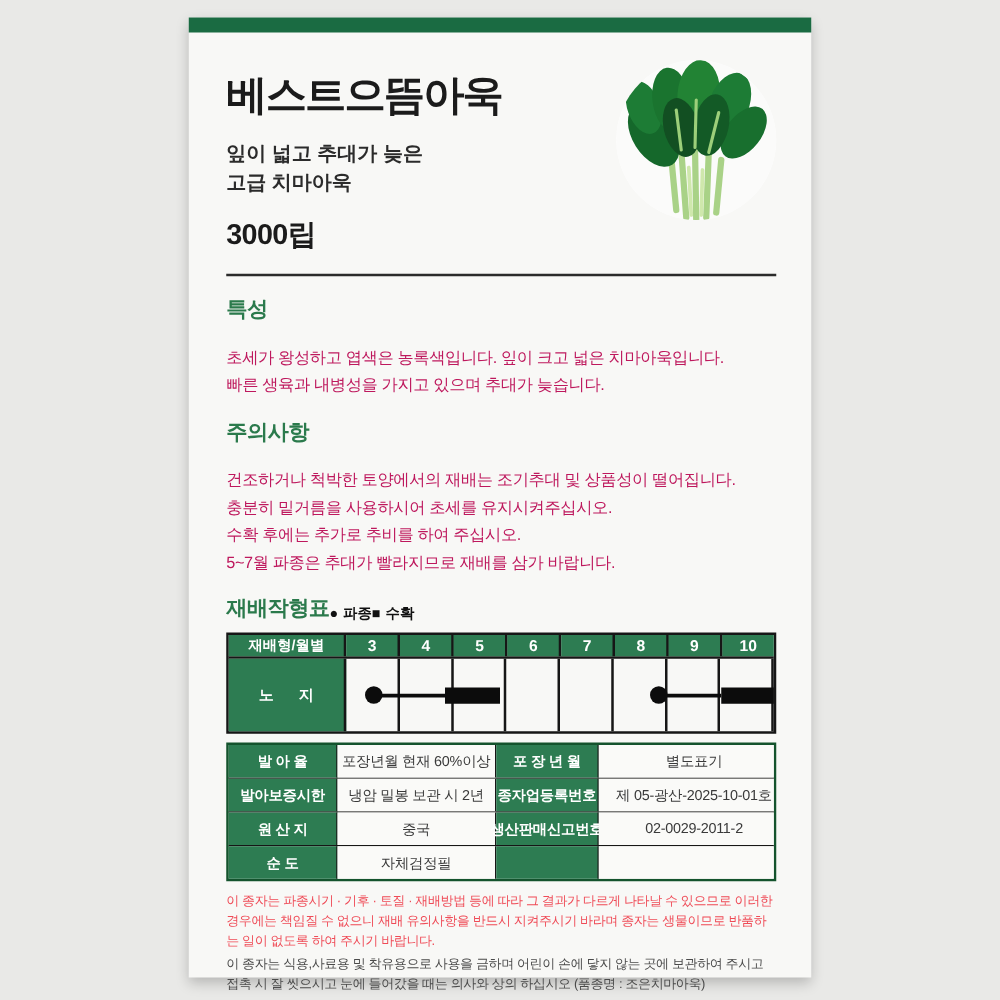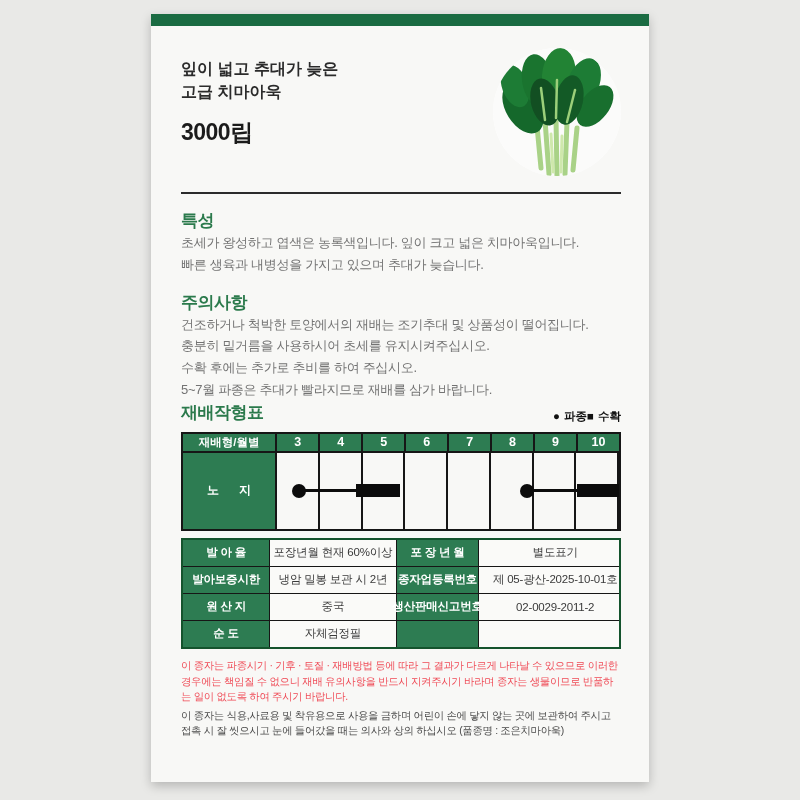--- a/index.html
+++ b/index.html
@@ -25,37 +25,37 @@
   .pk-header { display: flex; justify-content: space-between; align-items: flex-start; }
   .pk-title { font-size: 33px; font-weight: 800; letter-spacing: -1.5px; color: #1b1b1b; margin-top: 10px; }
   .pk-subtitle { margin-top: 13px; font-size: 16px; font-weight: 700; color: #2b2b2b; line-height: 1.45; }
   .pk-qty { margin-top: 14px; font-size: 23px; font-weight: 800; color: #1b1b1b; letter-spacing: -0.5px; }
   .photo-wrap { width: 128px; height: 128px; border-radius: 50%; overflow: hidden; flex: 0 0 auto; margin-top: 4px; background: #fdfdfd; }
 
   .divider { height: 2px; background: #2b2b2b; margin-top: 16px; }
 
   
   .sec-heading { color: #2b7a4c; font-size: 17px; font-weight: 800; letter-spacing: -0.5px; margin-top: 15px; }
-  .sec-body { margin-top: 0; font-size: 13px; color: #737373; line-height: 1.68; letter-spacing: -0.3px; }
-
-  
-  .cal-head-row { display: flex; justify-content: space-between; align-items: flex-end; margin-top: 0; }
+  .sec-body { margin-top: 16px; font-size: 13px; color: #be185d; line-height: 1.68; letter-spacing: -0.3px; }
+
+  
+  .cal-head-row { display: flex; align-items: flex-end; margin-top: 15px; }
   .cal-legend { font-size: 11.5px; color: #111; font-weight: 700; display: flex; }
   .cal-legend .sym { margin-right: 4px; }
   .cal-table { margin-top: 8px; border: 2px solid #161616; }
   .cal-row { display: flex; }
   .cal-corner, .cal-month {
     background: #2d7c52; color: #fff; font-weight: 700;
     display: flex; align-items: center; justify-content: center;
     height: 17px; border-right: 2px solid #161616;
   }
   .cal-corner { width: 21.6%; font-size: 11.5px; flex: 0 0 auto; }
   .cal-month { flex: 1; font-size: 12.5px; }
   .cal-row > :last-child { border-right: none; }
-  .cal-body { border-top: 2px solid #161616; height: 78px; }
+  .cal-body { border-top: 2px solid #161616; height: 60px; }
   .cal-rowlabel {
     width: 21.6%; flex: 0 0 auto; background: #2d7c52; color: #fff;
     font-size: 12px; font-weight: 700; white-space: pre;
     display: flex; align-items: center; justify-content: center;
     border-right: 2px solid #161616;
   }
   .cal-cells { flex: 1; position: relative; display: flex; }
   .cal-cell { flex: 1; border-right: 2px solid #161616; }
   .cal-cells .cal-cell:last-child { border-right: none; }
   .cal-marks { position: absolute; inset: 0; }
@@ -82,20 +82,21 @@
 </style>
 </head>
 <body>
 
 <div class="packet">
   <div class="top-bar"></div>
   <div class="content">
 
     <div class="pk-header">
       <div>
+        <div class="pk-title">베스트으뜸아욱</div>
         <div class="pk-subtitle">
           <div>잎이 넓고 추대가 늦은</div>
           <div>고급 치마아욱</div>
         </div>
         <div class="pk-qty">3000립</div>
       </div>
       <div class="photo-wrap">
         <svg width="128" height="128" viewBox="0 0 128 128">
           <circle cx="64" cy="64" r="64" fill="#fbfbfa"></circle>
           <g stroke="#a9d287" stroke-width="5" stroke-linecap="round">

